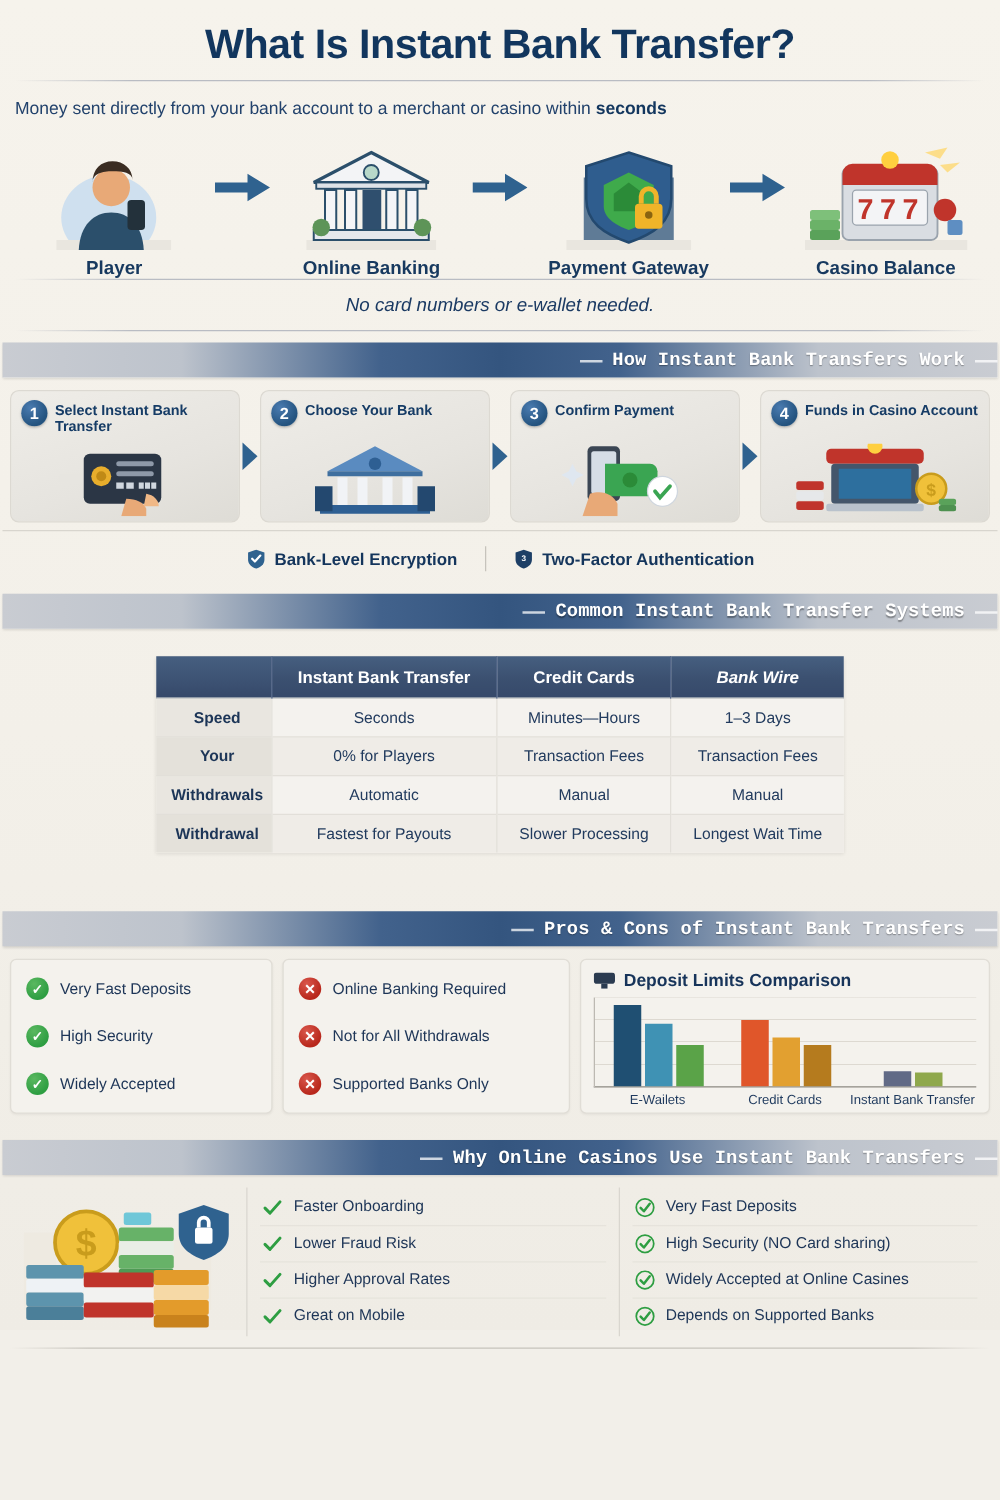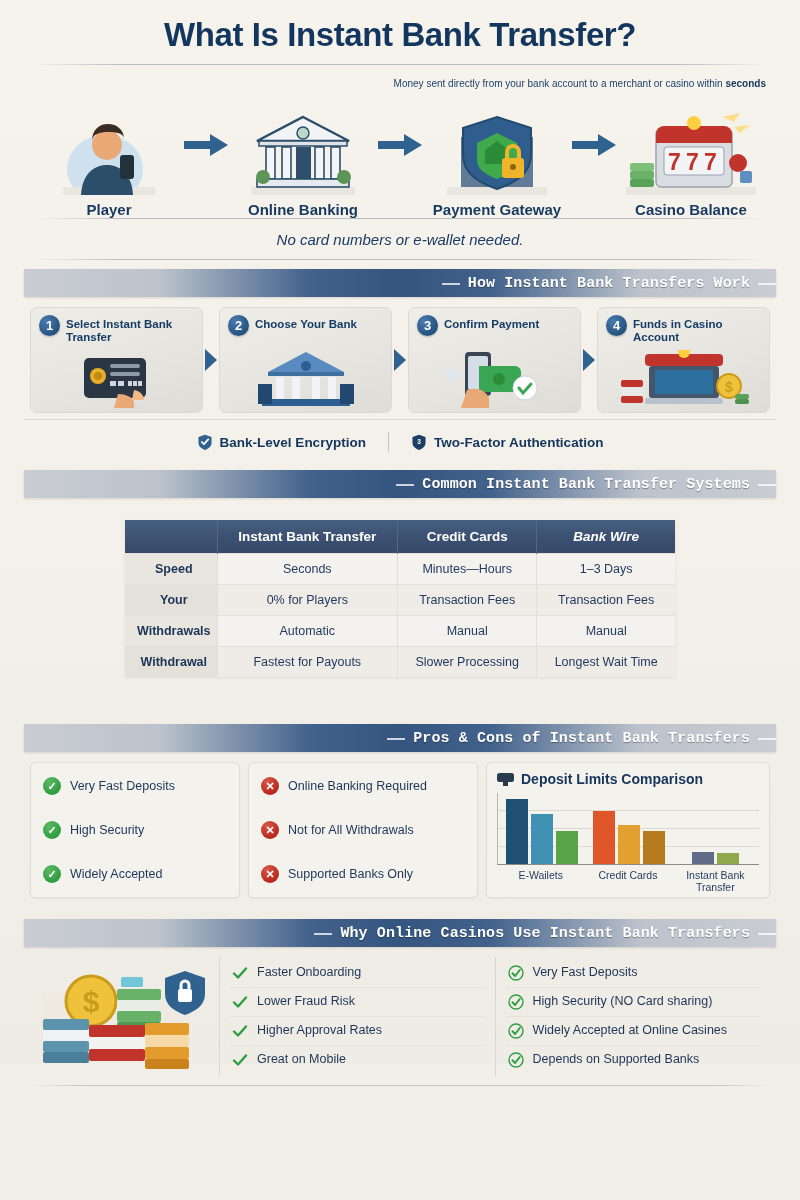--- a/index.html
+++ b/index.html
@@ -8,52 +8,52 @@
     width: 800px; height: 1200px;
     background: #f2efe9;
     font-family: "Liberation Sans", sans-serif;
     color: #1f3354;
     overflow: hidden;
   }
   .page {
     position: relative;
     width: 800px; height: 1064px;
     background: linear-gradient(180deg,#f6f3ec 0%,#f3f0e9 55%,#efece5 100%);
-    padding: 0 24px;
+    padding: 0 2px;
   }
 
   
   .hero { padding: 10px 10px 0; }
   .hero-title {
     text-align: center;
     font-size: 33px;
     font-weight: bold;
     letter-spacing: -0.4px;
     color: #12365e;
     padding: 6px 0 10px;
   }
   .rule { height: 1px; background: linear-gradient(90deg,rgba(160,165,175,0),#b9bcc3 12%,#b9bcc3 88%,rgba(160,165,175,0)); }
   .hero-sub {
-    text-align: right;
-    font-size: 10px;
+    text-align: left;
+    font-size: 14px;
     color: #22426c;
     padding: 13px 0 6px;
   }
   .hero-sub b { color: #12365e; }
 
   
   .flow {
     display: flex; align-items: flex-end; justify-content: center;
     gap: 4px; height: 100px; padding: 0 6px; position: relative;
   }
   .flow-node { width: 150px; display: flex; flex-direction: column; align-items: center; justify-content: flex-end; height: 100px; }
   .flow-art { height: 84px; display: flex; align-items: flex-end; justify-content: center; }
   .arrow-wrap { width: 52px; display: flex; align-items: center; justify-content: center; height: 100px; }
   .arrow { width: 44px; height: 26px; }
-  .flow-labels { display: flex; gap: 4px; padding: 6px 6px 0; }
+  .flow-labels { display: flex; justify-content: center; gap: 4px; padding: 6px 6px 0; }
   .flow-label {
     width: 150px; text-align: center;
     font-size: 15px; font-weight: bold; color: #17395f;
   }
   .arrow-sp { width: 52px; }
   .hero-foot {
     text-align: center; font-style: italic; font-size: 15px;
     color: #1b3a63; padding: 12px 0 11px;
   }
 

